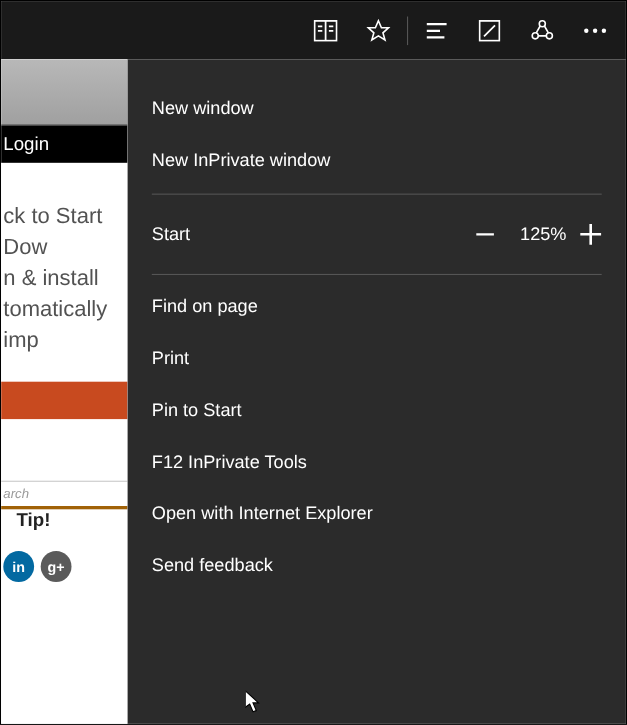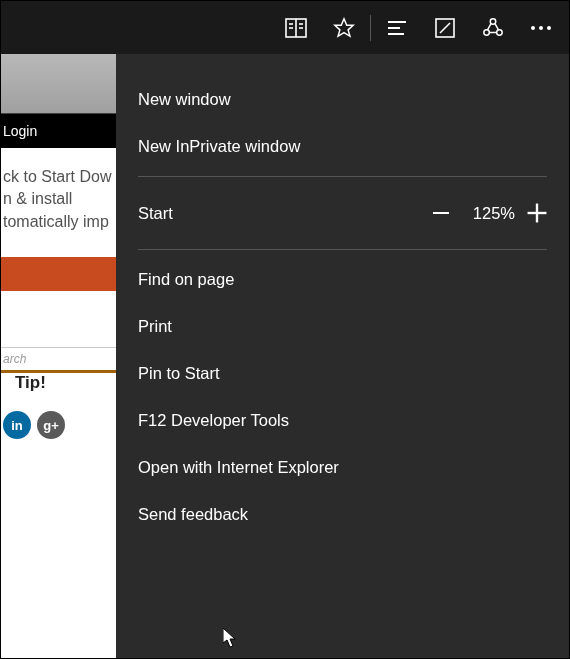--- a/index.html
+++ b/index.html
@@ -19,22 +19,22 @@
       width: 48px; height: 53px; display: flex; align-items: center;
       justify-content: center; color: #fff;
     }
     .toolbar .sep { width: 1px; height: 26px; background: #555; margin: 0 2px; }
     
     .page-bg {
       position: absolute; top: 53px; left: 0; width: 115px; bottom: 0;
       background: #fff; overflow: hidden; font-size: 13px; color: #333;
     }
     .tab-strip { height: 60px; background: linear-gradient(#b8b8b8,#a0a0a0); border-bottom:1px solid #444; } 
-    .login-bar { background:#000; color:#fff; height:34px; display:flex; align-items:center; padding-left:2px; font-size:14px; }
-    .promo { padding: 18px 4px 16px 2px; color:#525252; font-size:16px; line-height:1.4; }
+    .login-bar { background:#000; color:#fff; height:34px; display:flex; align-items:center; padding-left:2px; font-size:17px; }
+    .promo { padding: 35px 4px 16px 2px; color:#525252; font-size:20px; line-height:1.4; }
     .orange-bar { height: 34px; background:#c84a1f; margin-top: 8px;}
     .search-row { margin-top: 56px; border-top:1px solid #c9c9c9; border-bottom:3px solid #a16207; padding:4px 2px; color:#9a9a9a; font-size:12px; font-style:italic;}
     .tip { font-weight:700; font-size:17px; color:#222; padding-left:14px;}
     .socials { margin-top: 18px; padding-left:2px; display:flex; gap:6px; }
     .soc { width:28px; height:28px; border-radius:50%; display:flex; align-items:center; justify-content:center; color:#fff; font-size:13px; font-weight:600; }
     .li { background:#0369a1; }
     .gp { background:#5a5a5a; }
     
     .menu {
       position: absolute; top: 53px; left: 115px; right: 0; bottom: 0;
@@ -151,21 +151,21 @@
   <div class="menu-item">
       <span>Find on page</span>
     </div>
   <div class="menu-item">
       <span>Print</span>
     </div>
   <div class="menu-item">
       <span>Pin to Start</span>
     </div>
   <div class="menu-item">
-      <span>F12 Developer Tools</span>
+      <span>F12 InPrivate Tools</span>
     </div>
   <div class="menu-item">
       <span>Open with Internet Explorer</span>
     </div>
   <div class="menu-item">
       <span>Send feedback</span>
     </div>
 </div>
 
 <svg class="cursor" width="14" height="20" viewBox="0 0 14 20">

